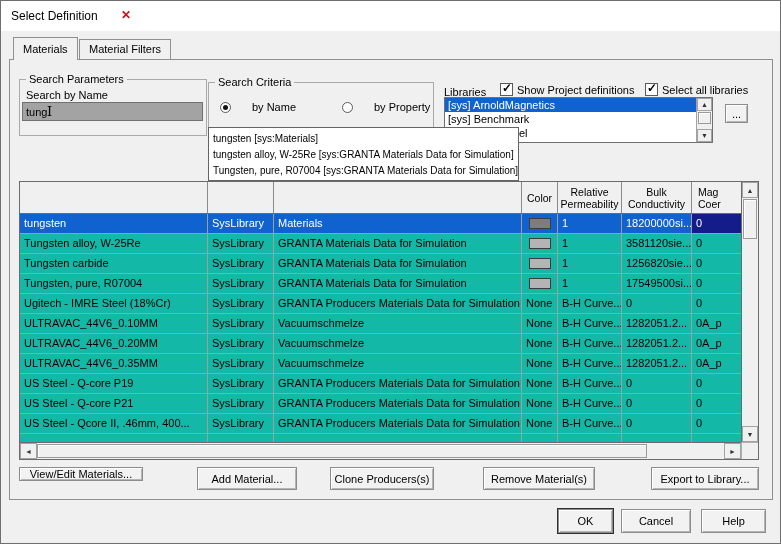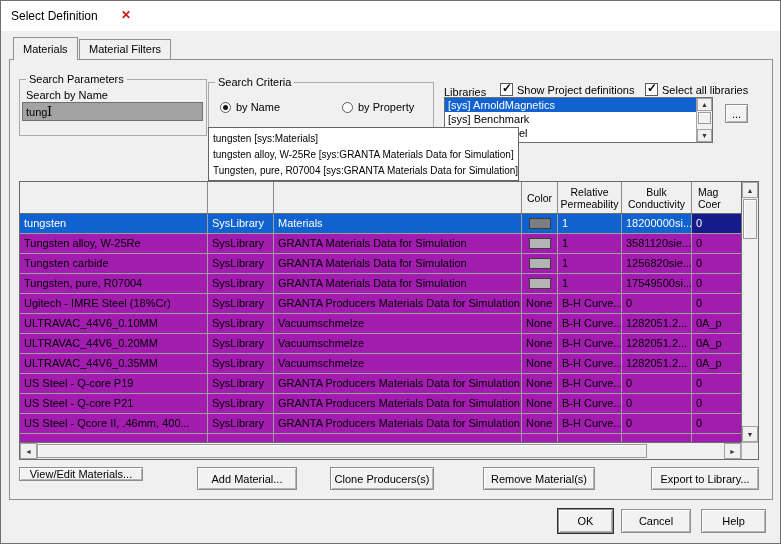--- a/index.html
+++ b/index.html
@@ -16,21 +16,21 @@
   .tabpage{position:absolute;left:8px;top:58px;width:764px;height:441px;border:1px solid #8f8f8f;background:#f0f0f0}
 
   .group{position:absolute;border:1px solid #a9a9a9}
   .group-label{position:absolute;top:-7px;left:6px;background:#f0f0f0;padding:0 3px;white-space:nowrap}
   .gp-params{left:18px;top:78px;width:188px;height:57px}
   .gp-criteria{left:207px;top:81px;width:226px;height:49px}
   .field-label{position:absolute;left:25px;top:88px}
   .search-input{position:absolute;left:21px;top:101px;width:181px;height:19px;border:1px solid #707070;background:#a3a3a3;font:11px "Liberation Sans",sans-serif;padding:0 3px;outline:none}
   .ibeam{position:absolute;left:46px;top:104px;font-family:"DejaVu Serif",serif;font-size:13px;line-height:14px;z-index:3;pointer-events:none}
 
-  .radio{position:absolute;display:flex;align-items:center;gap:5px;white-space:nowrap}
+  .radio{position:absolute;display:flex;align-items:center;gap:21px;white-space:nowrap}
   .radio .rb{width:11px;height:11px;border:1px solid #5a5a5a;border-radius:50%;background:#fff;position:relative}
   .radio.checked .rb::after{content:"";position:absolute;left:2px;top:2px;width:5px;height:5px;border-radius:50%;background:#111}
   .rb-name{left:219px;top:100px}
   .rb-prop{left:341px;top:100px}
 
   .lib-label{position:absolute;left:443px;top:85px}
   .chk{position:absolute;display:flex;align-items:center;gap:4px;white-space:nowrap}
   .chk .box{width:13px;height:13px;border:1px solid #5a5a5a;background:#fff;position:relative}
   .chk .box .mark{position:absolute;left:1px;top:-3px;font-size:12px;font-weight:bold}
   .chk1{left:499px;top:82px}
@@ -48,21 +48,21 @@
   .more-btn{left:724px;top:103px;width:23px;height:19px}
 
   .suggest{position:absolute;left:207px;top:126px;width:311px;background:#fff;border:1px solid #646464;z-index:10;padding:3px 0 1px}
   .suggest-item{height:16px;line-height:16px;padding:0 4px;white-space:nowrap;overflow:hidden;font-size:10px}
 
   .grid{position:absolute;left:18px;top:180px;width:740px;height:279px;border:1px solid #6b6b6b;background:#fff}
   .thead{position:absolute;left:0;top:0;width:721px;height:32px;display:flex;background:#f0f0f0;border-bottom:1px solid #6b6b6b}
   .th{border-right:1px solid #8a8a8a;display:flex;align-items:center;justify-content:center;text-align:center;line-height:12px;overflow:hidden;font-size:10.5px;white-space:normal}
   .th.c-mag{justify-content:flex-start;text-align:left;padding-left:6px}
   .tbody{position:absolute;left:0;top:32px;width:721px;height:228px;overflow:hidden;background:#fff}
-  .tr{display:flex;height:20px;border-bottom:1px solid #9f9f9f;background:#a21caf}
+  .tr{display:flex;height:20px;border-bottom:1px solid #9f9f9f;background:#14b8a6}
   .td{border-right:1px solid #9f9f9f;line-height:19px;padding-left:4px;white-space:nowrap;overflow:hidden}
   .c-name{width:188px}.c-loc{width:66px}.c-origin{width:248px}.c-color{width:36px}.c-rel{width:64px}.c-bulk{width:70px}.c-mag{width:49px;border-right:none}
   .tr.selected{background:#0f62d0;color:#fff}
   .td.focus{background:#141c8c;color:#fff}
   .swatch-cell{display:flex;align-items:center;justify-content:center;padding-left:0}
   .swatch{display:inline-block;width:22px;height:11px;border:1px solid #3c3c3c}
   .sw-a{background:#7d7d7d}
   .sw-b{background:#b4b4b4}
   .vscroll{position:absolute;right:0;top:0;width:17px;height:260px;background:#f0f0f0;border-left:1px solid #6b6b6b}
   .vscroll .sb{position:absolute;left:0;width:16px;height:16px}

